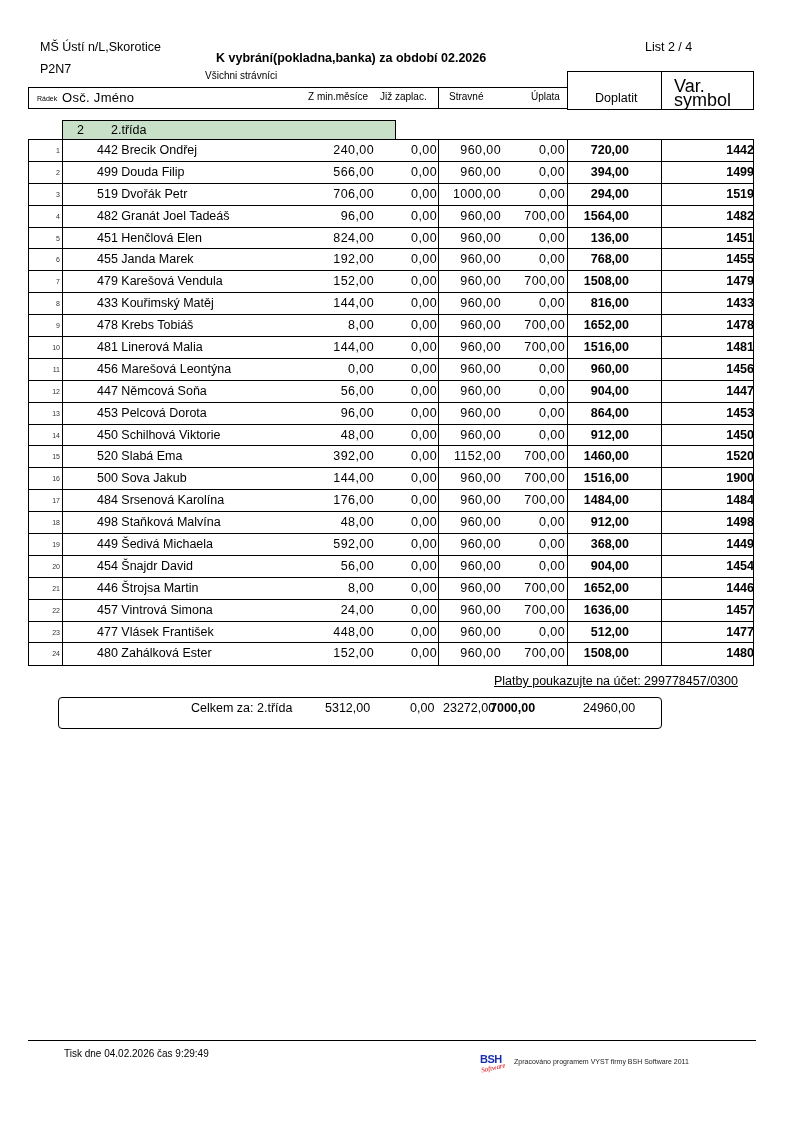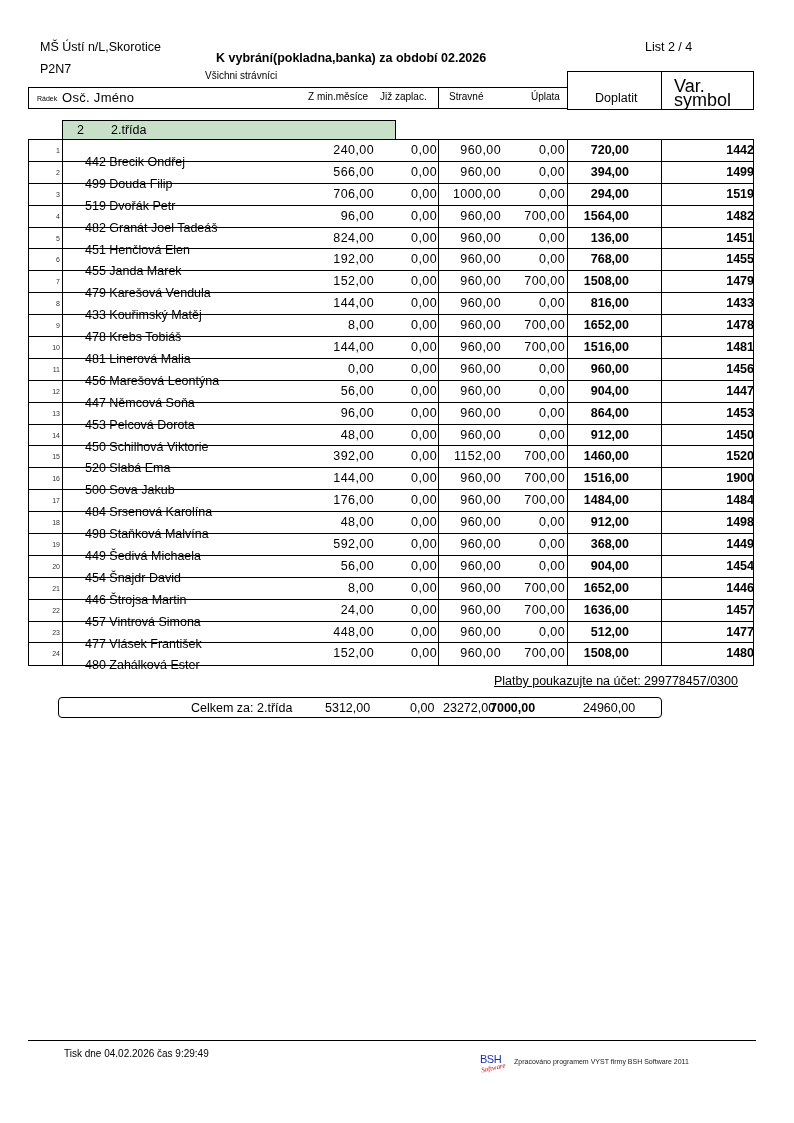--- a/index.html
+++ b/index.html
@@ -27,42 +27,42 @@
 
   .group { left:62px; top:120px; width:334px; height:19px; background:#c8e0c8; border:1px solid #000; box-sizing:border-box; border-bottom:none; font-size:12.5px; }
   .group .gnum { position:absolute; left:14px; top:2px; }
   .group .gname { position:absolute; left:48px; top:2px; }
 
   .table { left:28px; top:139px; width:726px; border:1px solid #000; box-sizing:border-box; }
   .row { position:relative; height:21.9px; border-bottom:1px solid #000; box-sizing:border-box; }
   .row:last-child { border-bottom:none; }
   .c { position:absolute; top:0; height:100%; box-sizing:border-box; white-space:nowrap; font-size:12.5px; line-height:20px; }
   .c-num { left:0; width:34px; border-right:1px solid #000; text-align:right; padding-right:2px; font-size:7px; line-height:22px; color:#333; }
-  .c-name { left:56px; width:240px;margin-top:12px; }
+  .c-name { left:68px; width:240px; }
   .c-zmin { left:250px; width:95px; text-align:right; letter-spacing:0.4px; }
   .c-jiz { left:345px; width:65px; text-align:right; border-right:1px solid #000; padding-right:1px; letter-spacing:0.4px; }
   .c-strav { left:410px; width:62px; text-align:right; letter-spacing:0.4px; }
   .c-upl { left:472px; width:67px; text-align:right; border-right:1px solid #000; padding-right:2px; letter-spacing:0.4px; }
   .c-dopl { left:539px; width:94px; text-align:right; border-right:1px solid #000; padding-right:32px; font-weight:bold; }
   .c-var { left:633px; width:92px; text-align:right; font-weight:bold; }
 
   .account { left:494px; top:674px; font-size:12.5px; text-decoration:underline; }
-  .totals { left:58px; top:697px; width:604px; height:21px; border:1px solid #000; border-radius:4px; box-sizing:border-box; font-size:12.5px; }
+  .totals { left:58px; top:697px; width:604px; height:32px; border:1px solid #000; border-radius:4px; box-sizing:border-box; font-size:12.5px; }
   .totals .t { position:absolute; top:3px; white-space:nowrap; }
   .t-label { left:132px; }
   .t-zmin { left:266px; }
   .t-jiz { left:351px; }
   .t-strav { left:384px; }
   .t-upl { left:431px;font-weight:bold; }
   .t-dopl { left:524px; }
 
   .footline { left:28px; top:1040px; width:728px; border-top:1px solid #000; }
   .printed { left:64px; top:1048px; font-size:10px; }
   .logo { left:480px; top:1053px; width:28px; height:22px; }
-  .logo .bsh { position:absolute; left:0; top:0; font-size:11px; font-weight:normal; color:#1a2fb0; letter-spacing:-0.5px;text-align:center; }
+  .logo .bsh { position:absolute; left:0; top:0; font-size:11px; font-weight:bold; color:#1a2fb0; letter-spacing:-0.5px;text-align:center; }
   .logo .sw { position:absolute; left:1px; top:11px; font-size:7px; font-style:italic; color:#d00; transform:rotate(-12deg); font-family:"Liberation Serif", serif; }
   .processed { left:514px; top:1058px; font-size:7px; color:#222; }
 </style>
 </head>
 <body>
 
 <div class="abs school">MŠ Ústí n/L,Skorotice</div>
 <div class="abs code">P2N7</div>
 <div class="abs title">K vybrání(pokladna,banka) za období 02.2026</div>
 <div class="abs subtitle">Všichni strávníci</div>

